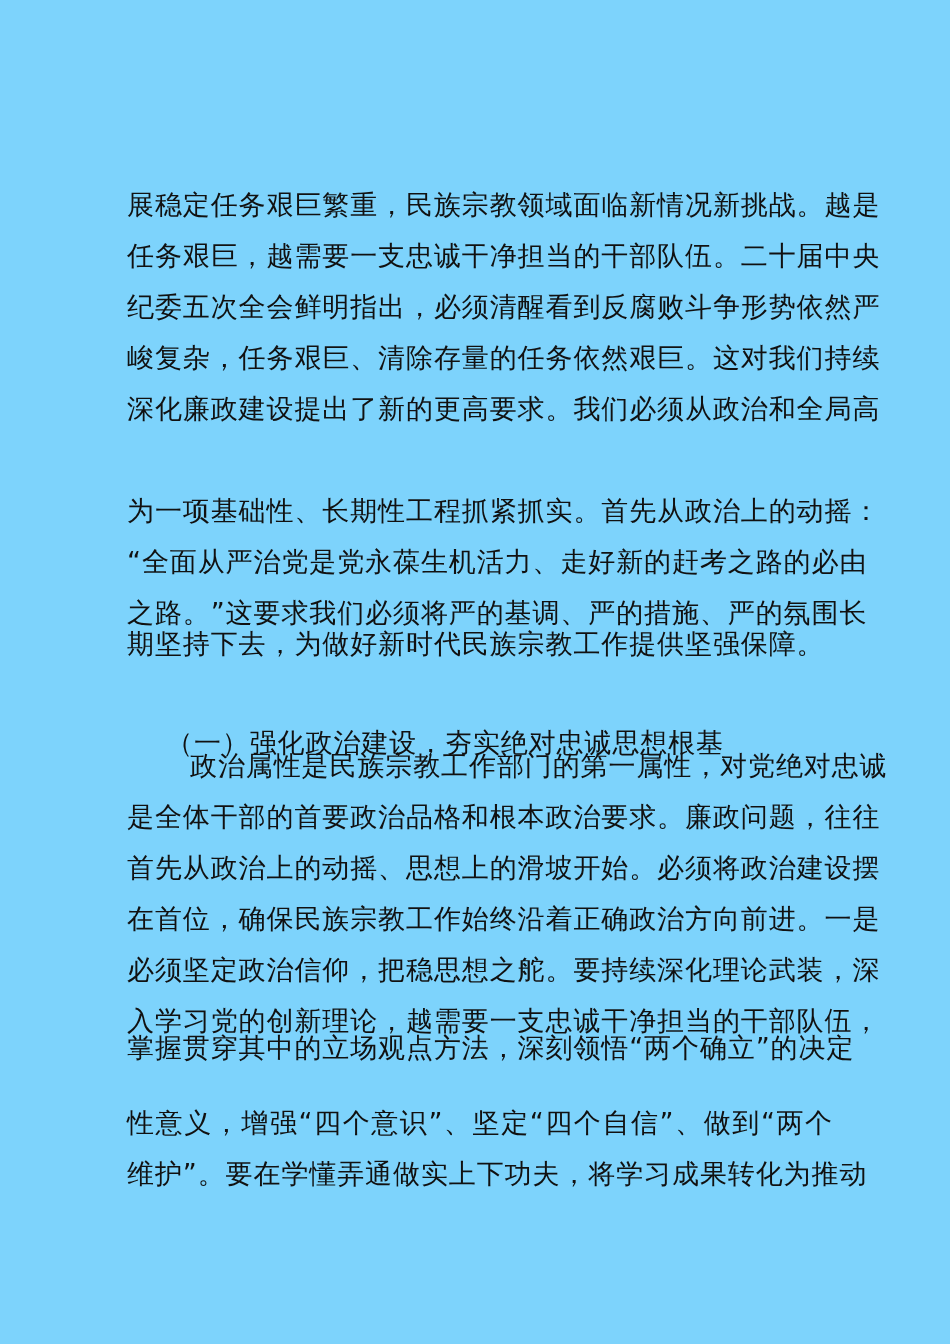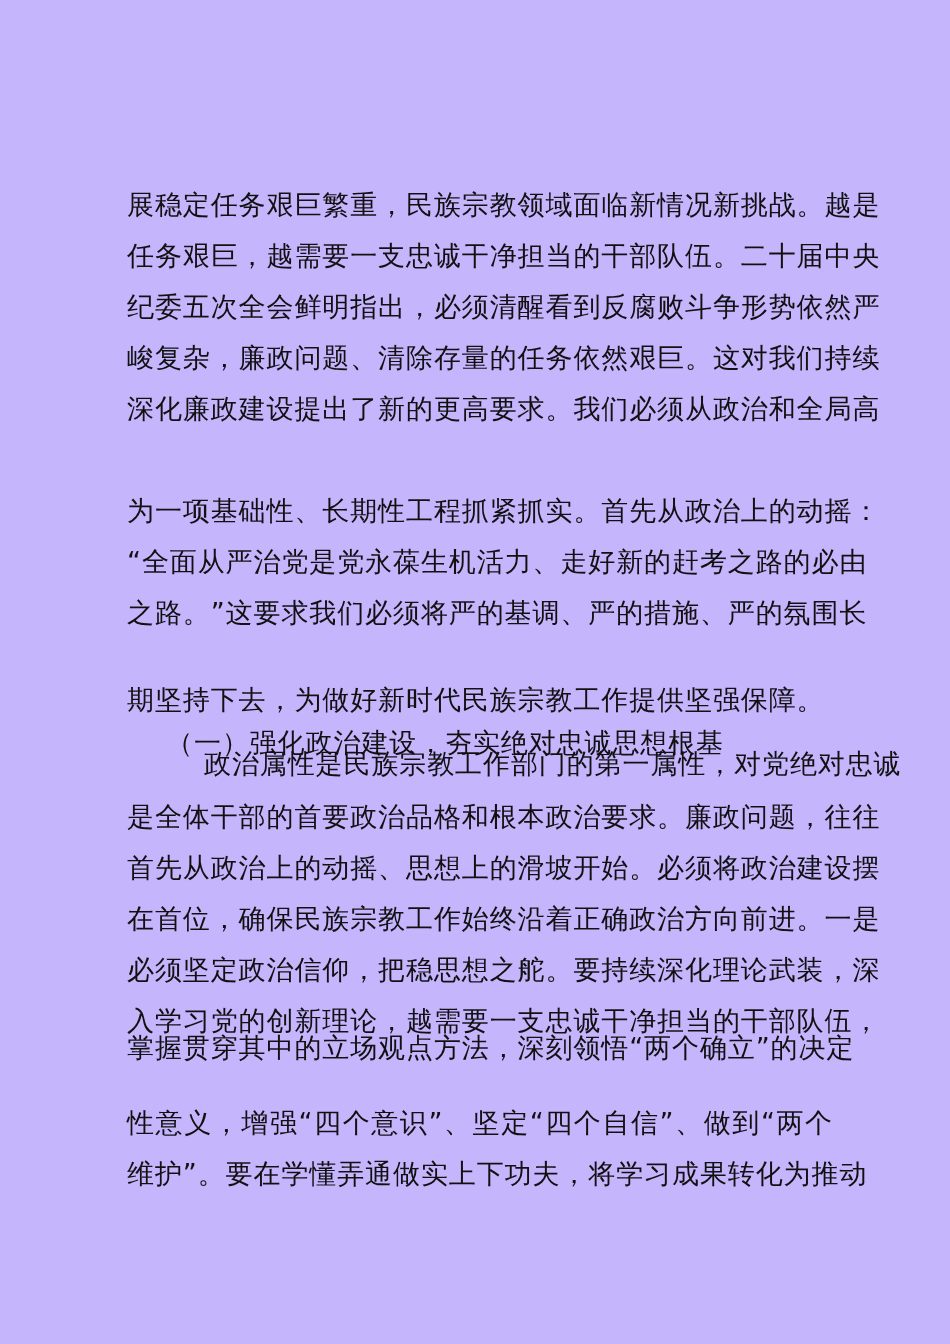--- a/index.html
+++ b/index.html
@@ -13,63 +13,62 @@
       position: relative;
       overflow: hidden;
       font-family: "DejaVu Sans", "Liberation Sans", sans-serif;
       color: #111111;
     }
     .page {
       position: absolute;
       left: 0; top: 0;
       width: 950px;
       height: 1344px;
-      background: #c4b5fd;
+      background: #7dd3fc;
     }
     .line {
       position: absolute;
       left: 127px;
       width: 706px;
       height: 40px;
       font-size: 27px;
       line-height: 40px;
       white-space: nowrap;
       letter-spacing: 0.9px;
       text-align: justify;
       text-align-last: justify;
     }
     .line.last {
       text-align-last: left;
     }
     .line.indent {
-      left: 204px;
+      left: 190px;
       width: 643px;
-      font-family: Liberation Mono, monospace;
     }
     .line.heading {
       left: 166px;
       width: 540px;
       text-align-last: left;
       margin-top: 28px;
     }
   </style>
 </head>
 <body>
 
 <div class="page">
 
   <div class="line" style="top:185px">展稳定任务艰巨繁重，民族宗教领域面临新情况新挑战。越是</div>
   <div class="line" style="top:236px">任务艰巨，越需要一支忠诚干净担当的干部队伍。二十届中央</div>
   <div class="line" style="top:287px">纪委五次全会鲜明指出，必须清醒看到反腐败斗争形势依然严</div>
-  <div class="line" style="top:338px">峻复杂，廉政问题、清除存量的任务依然艰巨。这对我们持续</div>
+  <div class="line" style="top:338px">峻复杂，任务艰巨、清除存量的任务依然艰巨。这对我们持续</div>
   <div class="line" style="top:389px">深化廉政建设提出了新的更高要求。我们必须从政治和全局高</div>
   <div class="line" style="top:491px">为一项基础性、长期性工程抓紧抓实。首先从政治上的动摇：</div>
   <div class="line" style="top:542px">“全面从严治党是党永葆生机活力、走好新的赶考之路的必由</div>
   <div class="line" style="top:593px">之路。”这要求我们必须将严的基调、严的措施、严的氛围长</div>
-  <div class="line last" style="top:680px">期坚持下去，为做好新时代民族宗教工作提供坚强保障。</div>
+  <div class="line last" style="top:624px">期坚持下去，为做好新时代民族宗教工作提供坚强保障。</div>
 
   <div class="line heading" style="top:695px">（一）强化政治建设，夯实绝对忠诚思想根基</div>
 
   <div class="line indent" style="top:746px">政治属性是民族宗教工作部门的第一属性，对党绝对忠诚</div>
   <div class="line" style="top:797px">是全体干部的首要政治品格和根本政治要求。廉政问题，往往</div>
   <div class="line" style="top:848px">首先从政治上的动摇、思想上的滑坡开始。必须将政治建设摆</div>
   <div class="line" style="top:950px">必须坚定政治信仰，把稳思想之舵。要持续深化理论武装，深</div>
   <div class="line" style="top:899px">在首位，确保民族宗教工作始终沿着正确政治方向前进。一是</div>
   <div class="line" style="top:1001px">入学习党的创新理论，越需要一支忠诚干净担当的干部队伍，</div>
   <div class="line" style="top:1028px">掌握贯穿其中的立场观点方法，深刻领悟“两个确立”的决定</div>

